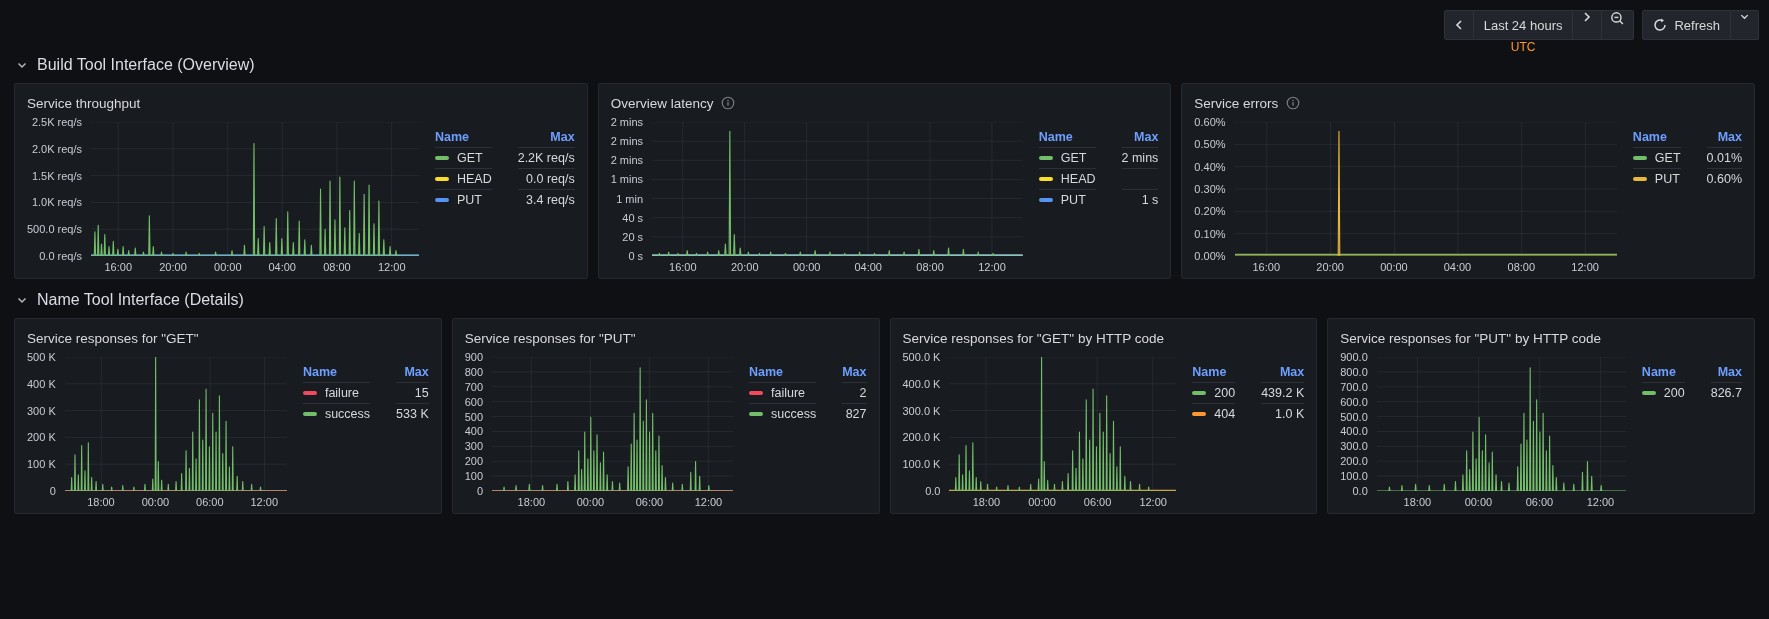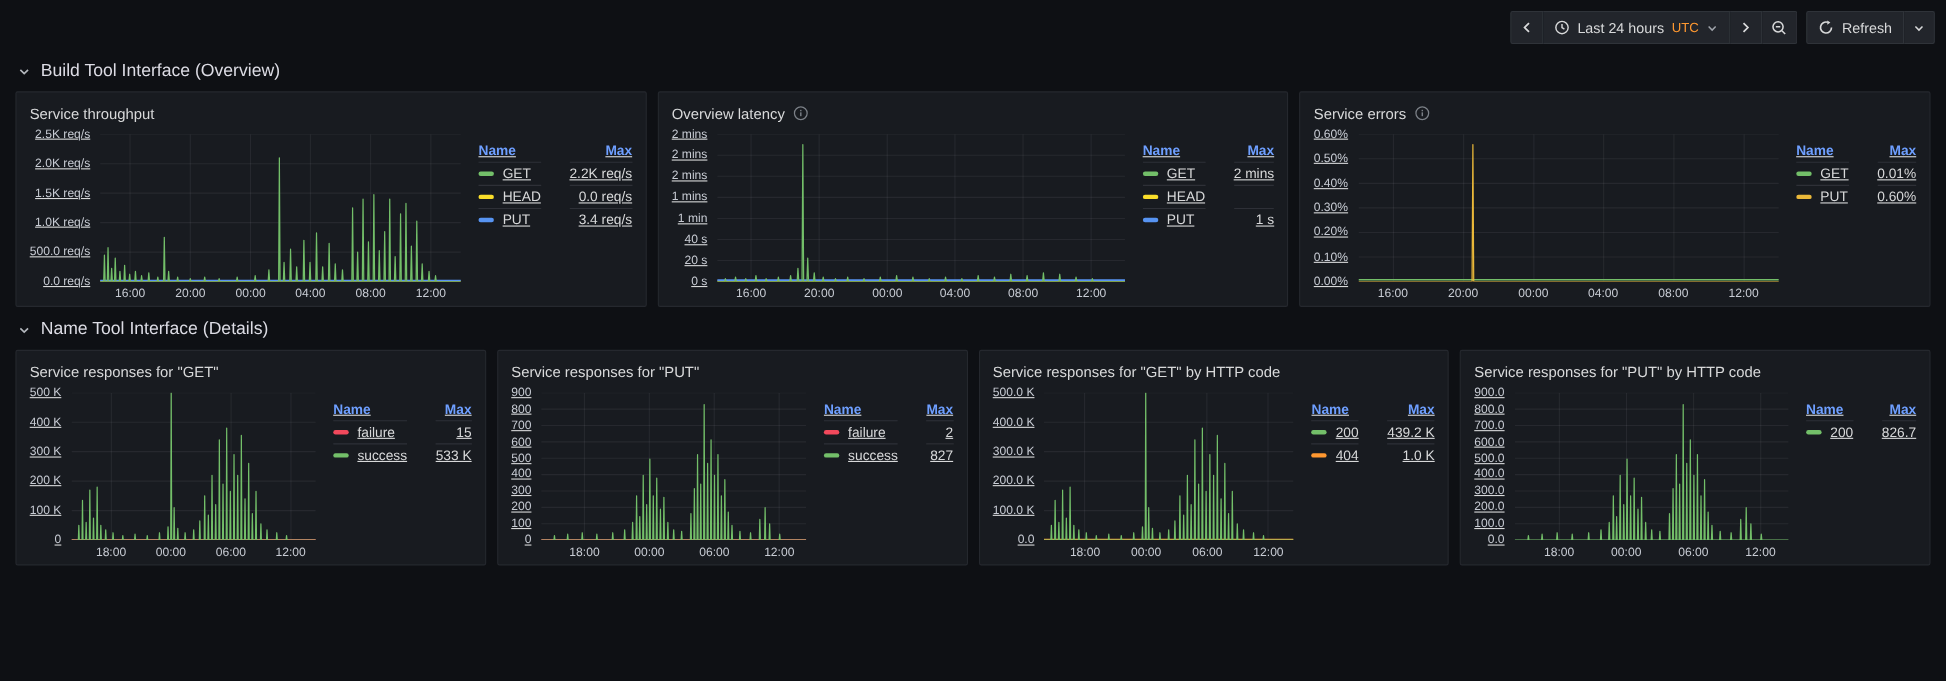--- a/index.html
+++ b/index.html
@@ -5,37 +5,37 @@
   *{box-sizing:border-box;margin:0;padding:0;}
   html,body{width:1769px;height:619px;}
   body{background:#0e1014;color:#d8d9da;font-family:"Liberation Sans",sans-serif;overflow:hidden;}
 
   
   .topbar{display:flex;justify-content:flex-end;align-items:center;gap:8px;padding:10px 10px 4px;}
   .group{display:flex;}
   .btn{display:flex;align-items:center;gap:7px;background:#22252b;border:1px solid #2f3339;color:#d8d9da;
        height:30px;padding:0 10px;font-size:13px;font-weight:500;font-family:"Liberation Sans",sans-serif;cursor:pointer;border-radius:2px;}
   .group .btn{border-radius:0;}
-  .group .btn + .btn{border-left:none;}
+  .group .btn + .btn{border-left:none;flex-direction:column;}
   .group .btn:first-child{border-radius:2px 0 0 2px;}
   .group .btn:last-child{border-radius:0 2px 2px 0;}
   .icon-btn{padding:0 8px;}
   .tz{color:#ff9830;font-size:12px;font-weight:500;}
   .svgi{display:block;}
 
   
   .section-header{display:flex;align-items:center;gap:9px;padding:12px 16px 9px;font-size:16px;font-weight:500;color:#dcdce4;cursor:pointer;}
   .panels-row{display:flex;gap:10px;padding:0 14px;height:196px;text-align:center;}
 
   
   .panel{background:#181b20;border:1px solid #25282e;border-radius:2px;flex:1;min-width:0;display:flex;flex-direction:column;padding:6px 12px 4px;}
   .panel-header{display:flex;align-items:center;gap:8px;height:26px;flex:none;}
   .panel-title{font-size:13.5px;font-weight:500;color:#d8d9da;cursor:pointer;}
   .info{color:#7b8087;display:flex;align-items:center;cursor:pointer;}
-  .panel-body{flex:1;display:flex;min-height:0;padding-top:6px;text-decoration:underline;}
+  .panel-body{flex:1;display:flex;min-height:0;padding-top:6px;}
   .chart{flex:1;display:grid;grid-template-columns:auto 1fr;grid-template-rows:1fr 18px;column-gap:9px;min-width:0;}
   .y-axis{display:flex;flex-direction:column;justify-content:space-between;align-items:flex-end;font-size:11px;color:#c8ccd4;padding-bottom:0;}
   .ytick{height:0;display:flex;align-items:center;white-space:nowrap;}
   .plot{position:relative;min-width:0;}
   .plot svg{position:absolute;inset:0;width:100%;height:100%;}
   .grid{stroke:rgba(204,204,220,0.08);stroke-width:1;vector-effect:non-scaling-stroke;}
   .x-axis{grid-column:2;position:relative;font-size:11px;color:#c8ccd4;}
   .xtick{position:absolute;top:5px;transform:translateX(-50%);white-space:nowrap;}
 
   

